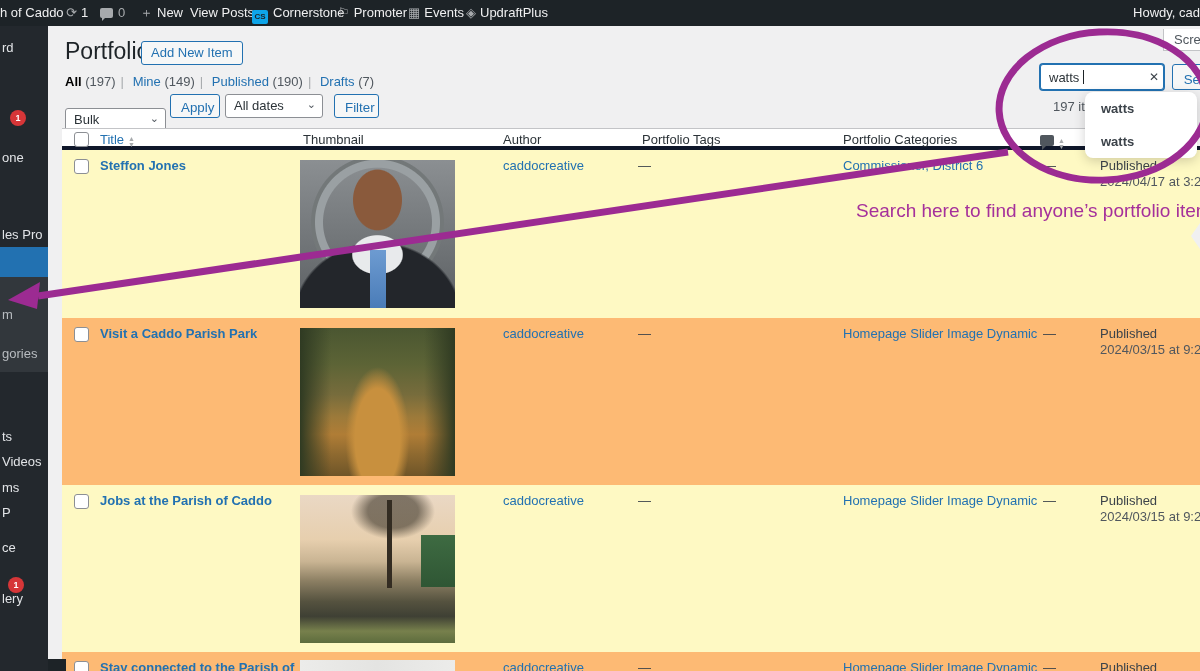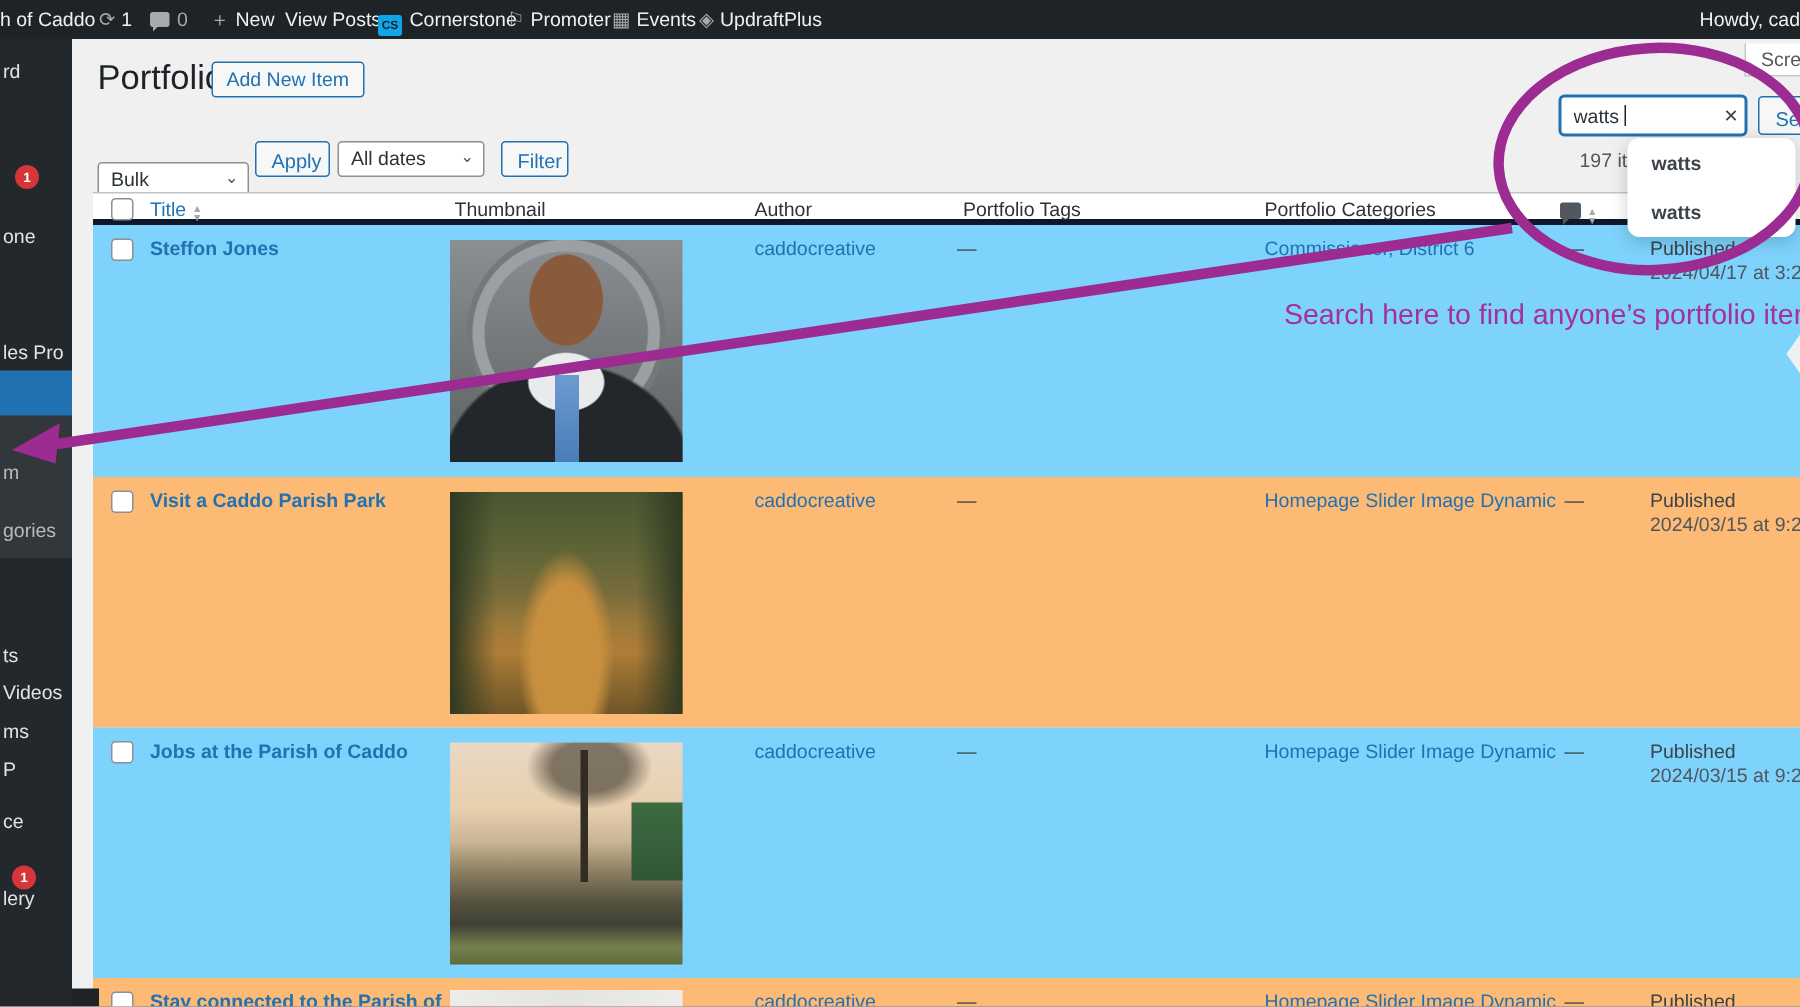--- a/index.html
+++ b/index.html
@@ -58,21 +58,21 @@
   
   .thead { position:absolute; left:62px; top:128px; width:1138px; height:22px; background:#fff; border-top:1px solid #c3c4c7; border-bottom:4px solid #0f172a; z-index:2; }
   .thead .hcell { position:absolute; top:3px; color:#2c3338; }
   .sort-link { color:#2271b1 !important; cursor:pointer; }
   .sort-arrows { display:inline-block; vertical-align:-3px; margin-left:4px; line-height:6px; }
   .sort-arrows span { display:block; font-size:7px; color:#a7aaad; }
   .cbubble { display:inline-block; width:14px; height:11px; background:#50575e; border-radius:2px; position:relative; cursor:pointer; }
   .cbubble:after { content:""; position:absolute; left:2px; bottom:-4px; border:4px solid transparent; border-top-color:#50575e; border-left-color:#50575e; }
 
   .row { position:absolute; left:62px; width:1138px; z-index:1; }
-  .row.alt { background:#7dd3fc;text-decoration:underline; }
+  .row.alt { background:#fef9c3;text-decoration:underline; }
   .row.plain { background:#fdba74; }
   .cb { position:absolute; width:15px; height:15px; background:#fff; border:1px solid #8c8f94; border-radius:3px; cursor:pointer; }
   .rcell { position:absolute; top:8px; white-space:nowrap; }
   .rtitle { font-weight:bold; color:#2271b1; cursor:pointer; }
   .rlink { color:#2271b1; cursor:pointer; }
   .rdash { color:#3c434a; }
   .rdate { color:#50575e; }
   .thumb { position:absolute; left:238px; top:10px; width:155px; height:148px; }
 
   .thumb-steffon { background:
@@ -135,20 +135,30 @@
     <span class="side-frag" style="top:565px">lery</span>
   </div>
   <div class="active-notch"></div>
   <div class="bottom-block"></div>
 
   <div class="screen-tab">Screen</div>
 
   <h1 class="page-title">Portfolio</h1>
   <button class="add-new">Add New Item</button>
 
+  <div class="views">
+    <span class="cur">All</span>
+    <span class="cnt">(197)</span><span class="sep">|</span>
+    <a>Mine</a>
+    <span class="cnt">(149)</span><span class="sep">|</span>
+    <a>Published</a>
+    <span class="cnt">(190)</span><span class="sep">|</span>
+    <a>Drafts</a>
+    <span class="cnt">(7)</span>
+  </div>
 
   <div class="select" style="left:65px; top:108px; width:101px"><span>Bulk actions</span><span class="chev">⌄</span></div>
   <button class="btn" style="left:170px; top:94px; width:50px">Apply</button>
   <div class="select" style="left:225px; top:94px; width:98px"><span>All dates</span><span class="chev">⌄</span></div>
   <button class="btn" style="left:334px; top:94px; width:45px">Filter</button>
 
   <input class="search-input" type="text" value="watts" style="">
   <span class="caret" style="position:absolute; left:1083px; top:70px; z-index:8"></span>
   <span class="search-clear">✕</span>
   <button class="search-btn">Sea</button>

